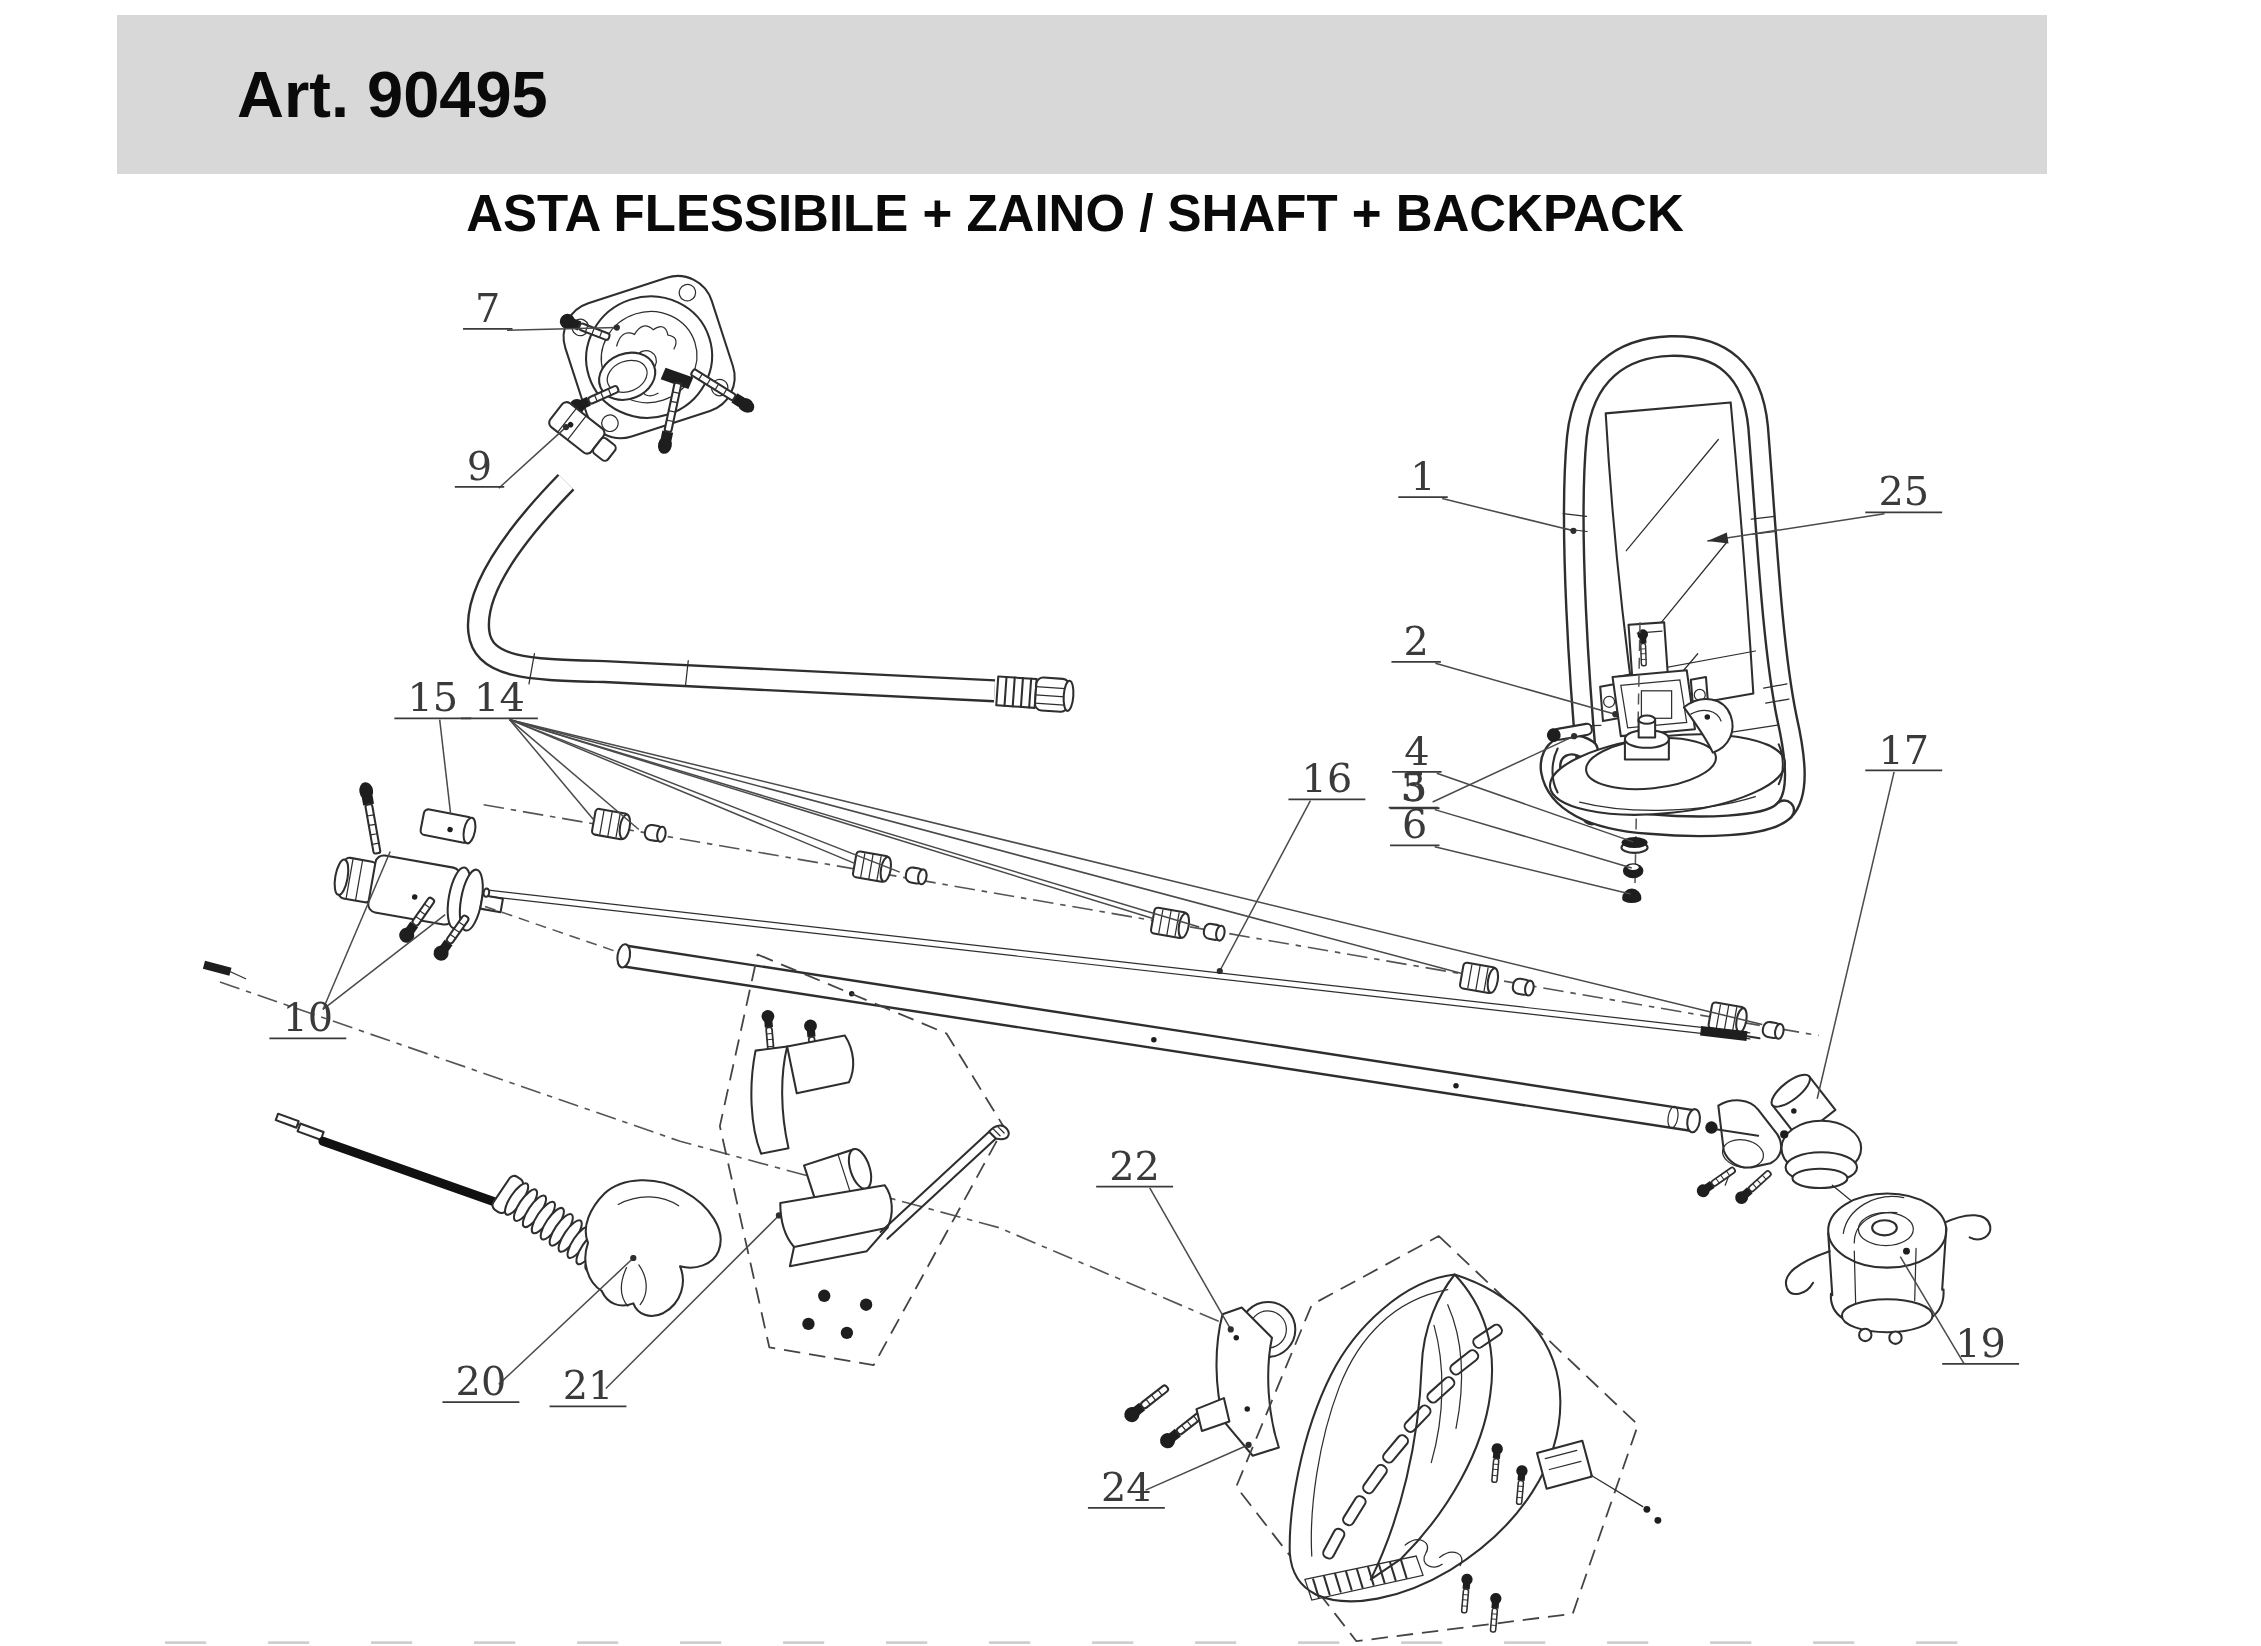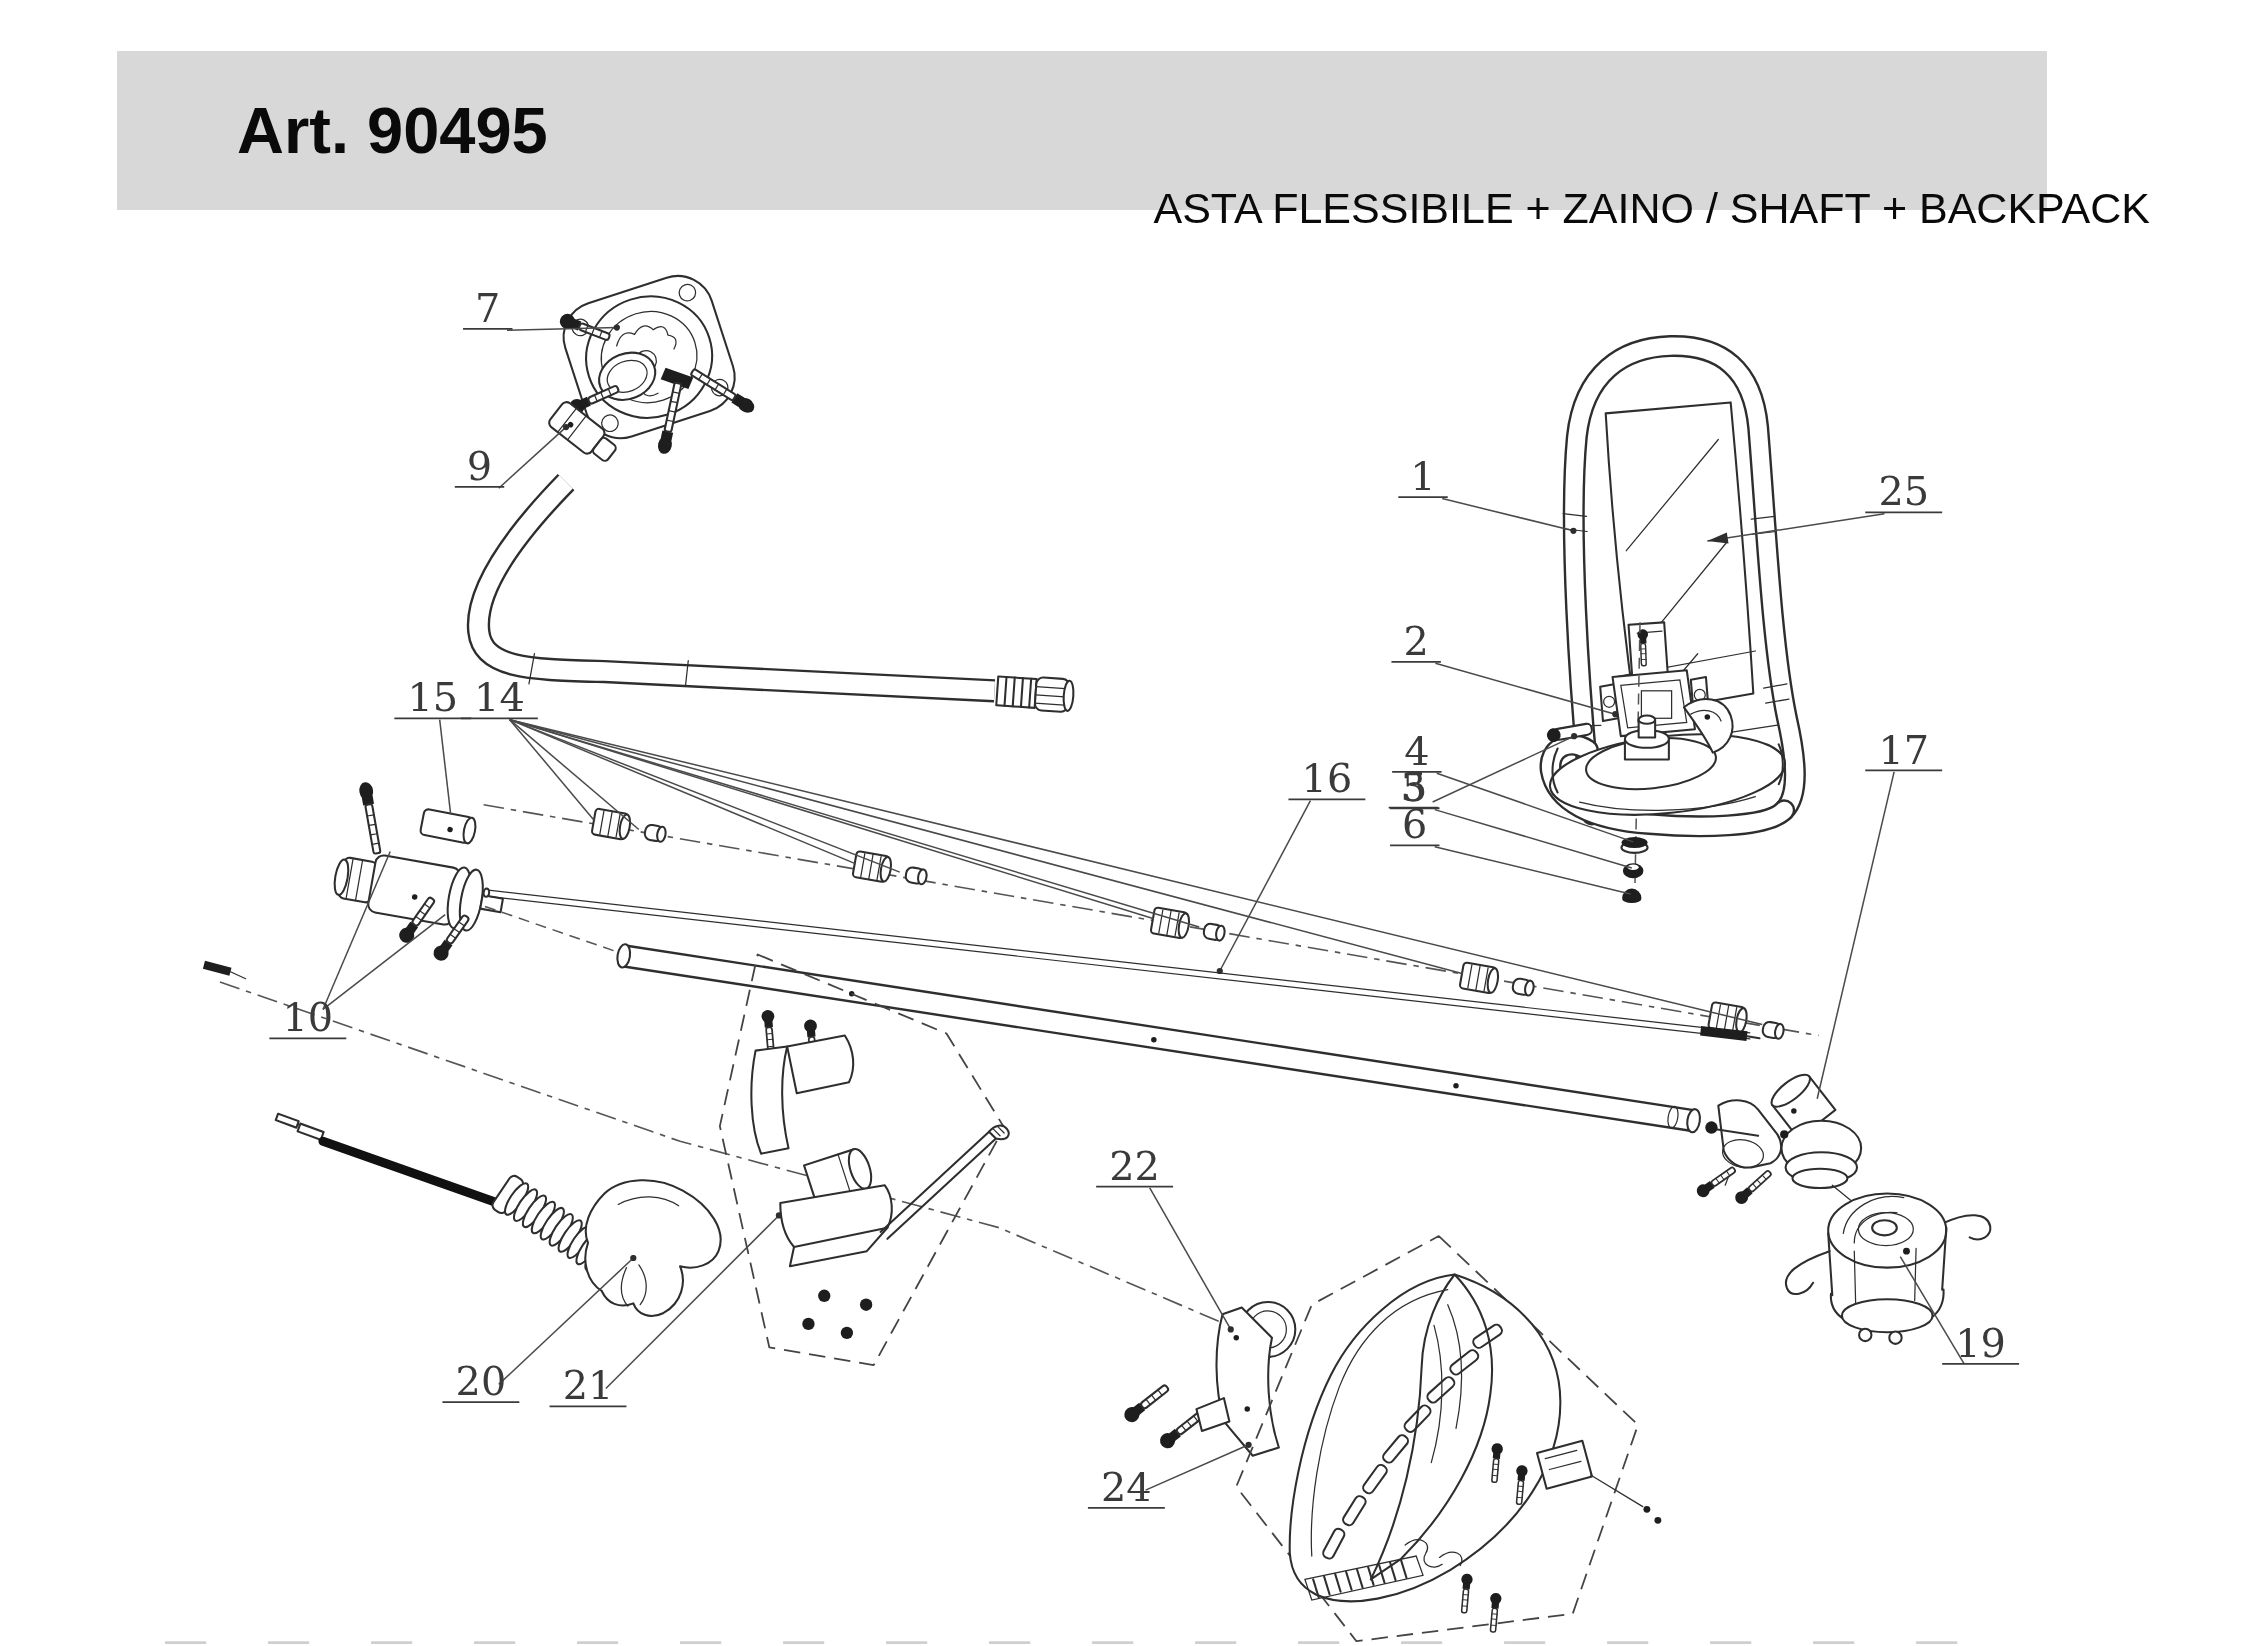--- a/index.html
+++ b/index.html
@@ -1,22 +1,22 @@
 <!DOCTYPE html>
 <html style="--line: #2e2e2e; --hdr: #d8d8d8; --label: #3a3a3a; --leader: #4a4a4a;font-size:11px"><head>
 <meta charset="utf-8">
 <style>
   :root{ --line:#2e2e2e; --hdr:#d8d8d8; --label:#3a3a3a; --leader:#4a4a4a; }
   html,body{margin:0;padding:0;background:#fff;}
   body{width:2261px;height:1646px;position:relative;font-family:"Liberation Sans",sans-serif;overflow:hidden;}
   .header-bar{position:absolute;left:117px;top:15px;width:1930px;height:159px;background:var(--hdr);
     display:flex;align-items:center;justify-content:space-between;box-sizing:border-box;
-    padding:0 115px 0 120px;font-weight:bold;font-size:65px;color:#0a0a0a;white-space:nowrap;margin-top:36px;}
-  .subtitle{position:absolute;left:0;top:184px;width:2150px;text-align:right;
-    font-size:43px;font-weight:normal;color:#0a0a0a;}
+    padding:0 115px 0 120px;font-weight:bold;font-size:65px;color:#0a0a0a;white-space:nowrap;}
+  .subtitle{position:absolute;left:0;top:184px;width:2150px;text-align:center;
+    font-size:51px;font-weight:bold;color:#0a0a0a;}
   svg.diagram{position:absolute;left:0;top:0;}
   .ln{stroke:var(--line);stroke-width:3;fill:none;stroke-linecap:round;stroke-linejoin:round;}
   .lt{stroke:var(--line);stroke-width:1.8;fill:none;stroke-linecap:round;}
   .fw{fill:#fff;stroke:var(--line);stroke-width:3;stroke-linejoin:round;}
   .dk{fill:#1e1e1e;stroke:none;}
   .tubo{stroke:var(--line);stroke-width:32;fill:none;stroke-linecap:round;}
   .tubi{stroke:#fff;stroke-width:25;fill:none;stroke-linecap:round;}
   .tubo2{stroke:var(--line);stroke-width:34;fill:none;stroke-linecap:butt;}
   .tubi2{stroke:#fff;stroke-width:27;fill:none;stroke-linecap:butt;}
   .dsh{stroke:#555;stroke-width:2.4;fill:none;stroke-dasharray:30 10 8 10;}

